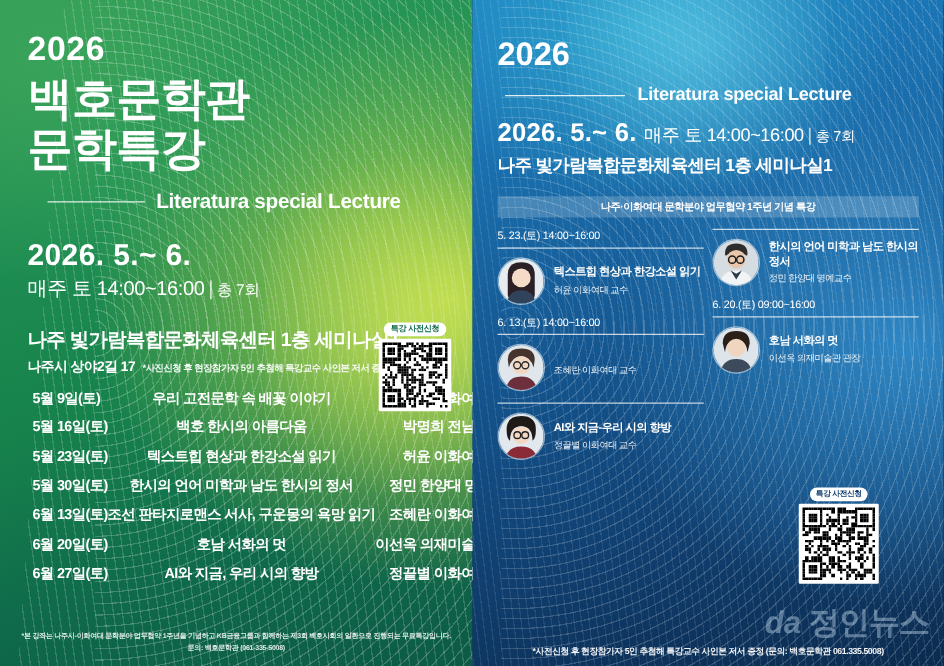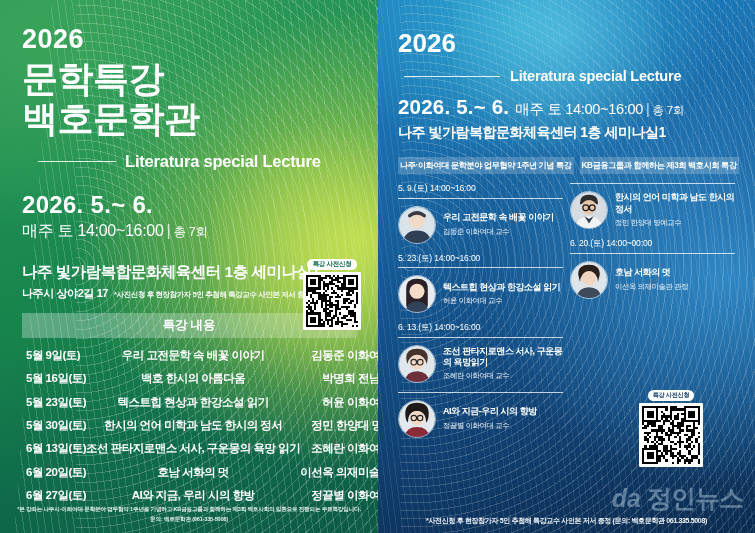--- a/index.html
+++ b/index.html
@@ -188,40 +188,39 @@
 </head>
 <body>
 
 <div class="poster-green">
   <div class="gfan"></div>
   <div class="gfan2"></div>
   <div class="gglow"></div>
 
   <div class="g-content">
     <div class="g-year">2026</div>
+    <div class="g-title">백호문학관</div>
     <div class="g-title">문학특강</div>
-    <div class="g-title">백호문학관</div>
 
     <div class="g-sub-wrap">
       <span class="g-sub-line"></span>
       <span class="g-sub">Literatura special Lecture</span>
     </div>
 
     <div class="g-period">2026. 5.~ 6.</div>
     <div class="g-when">
       <span>매주 토 14:00~16:00</span><span class="sep">|</span><span class="cnt">총 7회</span>
     </div>
 
     <div class="g-venue">나주 빛가람복합문화체육센터 1층 세미나실1</div>
     <div class="g-addr-row">
       <span class="g-addr">나주시 상야2길 17</span>
       <span class="g-note-sm">*사진신청 후 현장참가자 5인 추첨해 특강교수 사인본 저서 증정</span>
     </div>
 
-    <div class="g-tbl-head">특강 내용</div>
     <table class="g-table">
       <tbody>
         <tr>
           <td class="g-td-date">5월  9일(토)</td>
           <td class="g-td-title">우리 고전문학 속 배꽃 이야기</td>
           <td class="g-td-speaker">김동준 이화여대 교수</td>
         </tr>
         <tr>
           <td class="g-td-date">5월 16일(토)</td>
           <td class="g-td-title">백호 한시의 아름다움</td>
@@ -914,44 +913,25 @@
         <span>매주 토 14:00~16:00</span><span class="sep">|</span><span class="cnt">총 7회</span>
       </span>
     </div>
 
     <div class="b-venue-row">
       <span class="b-venue">나주 빛가람복합문화체육센터 1층 세미나실1</span>
     </div>
 
     <div class="b-cats">
       <div class="b-cat">나주·이화여대 문학분야 업무협약 1주년 기념 특강</div>
-      <div class="b-cat">KB금융그룹과 함께하는 제3회 백호시회 특강</div>
     </div>
 
     <div class="b-cols">
 
       <div class="b-col">
-        <div class="b-slot">
-          <div class="b-slot-date">5. 9.(토) 14:00~16:00</div>
-          <div class="b-slot-rule"></div>
-          <div class="b-card">
-            <div class="b-ava">
-              <svg viewBox="0 0 40 40" aria-hidden="true">
-                  <rect width="40" height="40" fill="#d8e3ea"></rect>
-                  <circle cx="20" cy="15" r="9" fill="#f0d9c6"></circle>
-                  <path d="M10 9 Q20 0 30 9 Q30 13 27 11 Q20 6 13 11 Q10 13 10 9Z" fill="#3b3a42"></path>
-                  <path d="M4 40 Q6 26 20 26 Q34 26 36 40Z" fill="#2f3f55"></path>
-                </svg>
-            </div>
-            <div class="b-card-txt">
-              <div class="b-card-title">우리 고전문학 속 배꽃 이야기</div>
-              <div class="b-card-sp">김동준 이화여대 교수</div>
-            </div>
-          </div>
-        </div>
 
         <div class="b-slot">
           <div class="b-slot-date">5. 23.(토) 14:00~16:00</div>
           <div class="b-slot-rule"></div>
           <div class="b-card">
             <div class="b-ava">
               <svg viewBox="0 0 40 40" aria-hidden="true">
                   <rect width="40" height="40" fill="#e6ecef"></rect>
                   <path d="M8 14 Q8 3 20 3 Q32 3 32 14 L32 32 Q32 36 28 36 L12 36 Q8 36 8 32Z" fill="#2a2026"></path>
                   <circle cx="20" cy="17" r="8.4" fill="#f5dcc8"></circle>
@@ -976,21 +956,20 @@
                   <circle cx="20" cy="18" r="8.2" fill="#f2d7c2"></circle>
                   <g fill="none" stroke="#2b2b2b" stroke-width="1.2">
                     <circle cx="16.4" cy="18" r="3.1"></circle>
                     <circle cx="23.6" cy="18" r="3.1"></circle>
                     <path d="M19.5 18h1"></path>
                   </g>
                   <path d="M6 40 Q8 28 20 28 Q32 28 34 40Z" fill="#6d2f3c"></path>
                 </svg>
             </div>
             <div class="b-card-txt">
-              <div class="b-card-title">조선 판타지로맨스 서사, 구운몽의 욕망읽기</div>
               <div class="b-card-sp">조혜란 이화여대 교수</div>
             </div>
           </div>
         </div>
 
         <div class="b-slot">
           <div class="b-slot-rule"></div>
           <div class="b-card">
             <div class="b-ava">
               <svg viewBox="0 0 40 40" aria-hidden="true">
@@ -1033,21 +1012,21 @@
                 </svg>
             </div>
             <div class="b-card-txt">
               <div class="b-card-title">한시의 언어 미학과 남도 한시의 정서</div>
               <div class="b-card-sp">정민 한양대 명예교수</div>
             </div>
           </div>
         </div>
 
         <div class="b-slot">
-          <div class="b-slot-date">6. 20.(토) 14:00~00:00</div>
+          <div class="b-slot-date">6. 20.(토) 09:00~16:00</div>
           <div class="b-slot-rule"></div>
           <div class="b-card">
             <div class="b-ava">
               <svg viewBox="0 0 40 40" aria-hidden="true">
                   <rect width="40" height="40" fill="#dde5ea"></rect>
                   <path d="M8 14 Q8 3 20 3 Q32 3 32 14 L30 22 Q29 11 20 11 Q11 11 10 22Z" fill="#2b1f1a"></path>
                   <circle cx="20" cy="18" r="8.1" fill="#f0d5bf"></circle>
                   <path d="M6 40 Q8 28 20 28 Q32 28 34 40Z" fill="#3d4a5c"></path>
                 </svg>
             </div>

